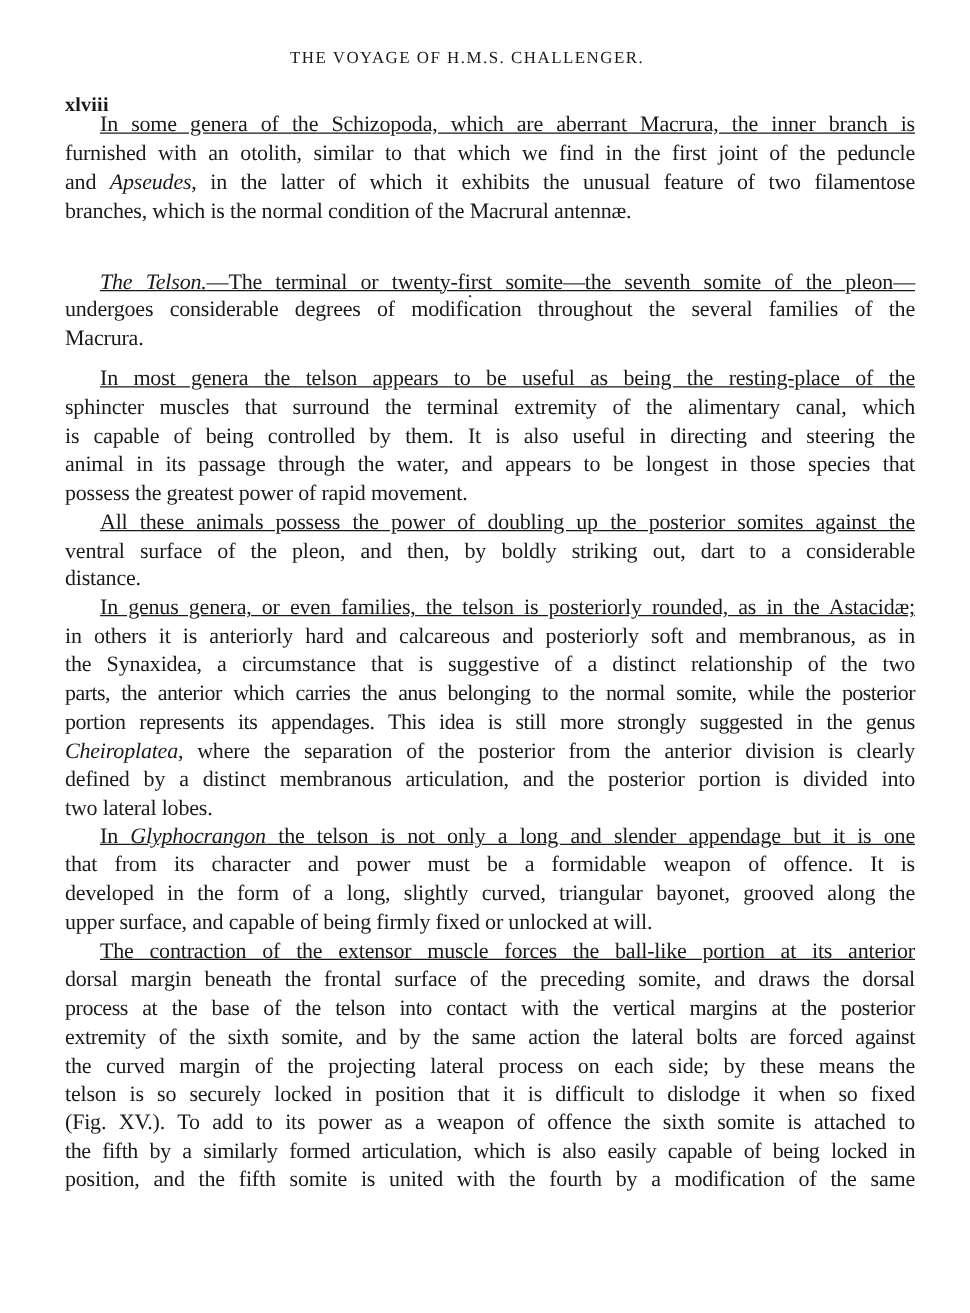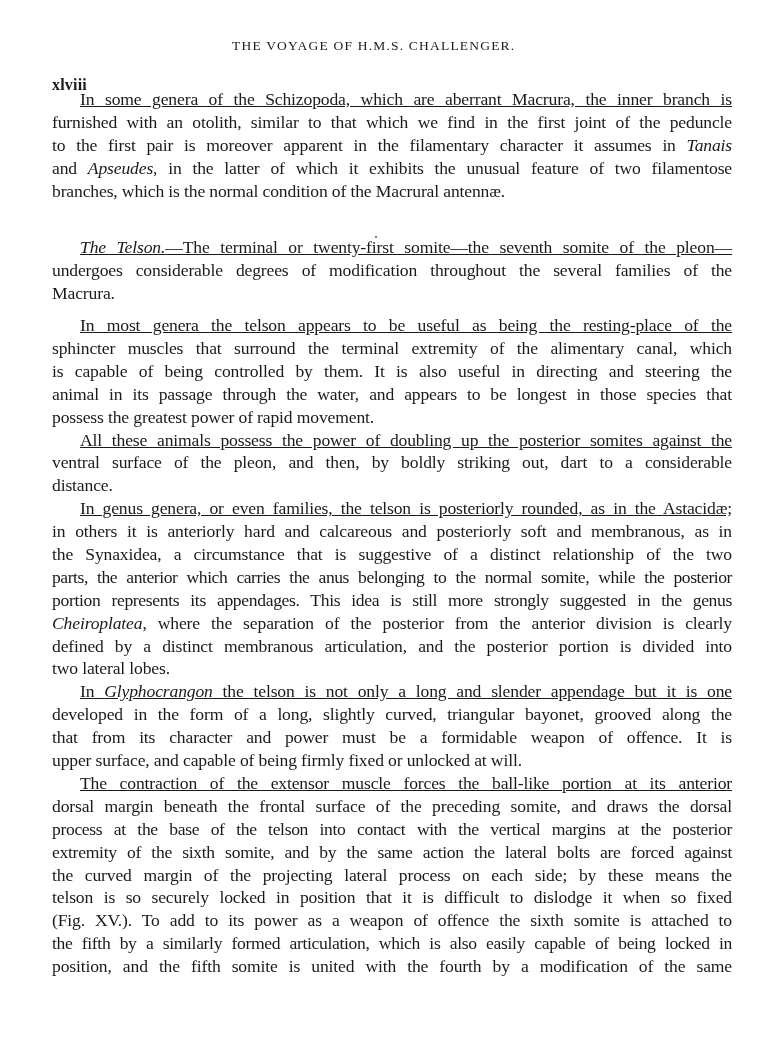--- a/index.html
+++ b/index.html
@@ -25,21 +25,20 @@
   <span class="running-title">THE VOYAGE OF H.M.S. CHALLENGER.</span>
 </div>
 
 <div class="mark"></div>
 
 <div class="body">
 
   <div>
     <span class="ln indent">In some genera of the Schizopoda, which are aberrant Macrura, the inner branch is</span>
     <span class="ln">furnished with an otolith, similar to that which we find in the first joint of the peduncle</span>
-    <span class="ln"><span>to the first pair is moreover apparent in the filamentary character it assumes in</span> <i>Tanais</i></span>
     <span class="ln"><span>and</span> <i>Apseudes</i><span>, in the latter of which it exhibits the unusual feature of two filamentose</span></span>
     <span class="ln last">branches, which is the normal condition of the Macrural antennæ.</span>
   </div>
 
   <div class="gap" style="height:34px"></div>
 
   <div>
     <span class="ln indent"><i>The Telson.</i><span>—The terminal or twenty-first somite—the seventh somite of the pleon—</span></span>
     <span class="ln">undergoes considerable degrees of modification throughout the several families of the</span>
     <span class="ln last">Macrura.</span>
@@ -67,22 +66,22 @@
     <span class="ln">the Synaxidea, a circumstance that is suggestive of a distinct relationship of the two</span>
     <span class="ln" style="letter-spacing:-0.45px">parts, the anterior which carries the anus belonging to the normal somite, while the posterior</span>
     <span class="ln" style="letter-spacing:-0.35px">portion represents its appendages.  This idea is still more strongly suggested in the genus</span>
     <span class="ln"><i>Cheiroplatea</i><span>, where the separation of the posterior from the anterior division is clearly</span></span>
     <span class="ln">defined by a distinct membranous articulation, and the posterior portion is divided into</span>
     <span class="ln last">two lateral lobes.</span>
   </div>
 
   <div>
     <span class="ln indent"><span>In</span> <i>Glyphocrangon</i><span> the telson is not only a long and slender appendage but it is one</span></span>
+    <span class="ln">that from its character and power must be a formidable weapon of offence.  It is</span>
     <span class="ln">developed in the form of a long, slightly curved, triangular bayonet, grooved along the</span>
-    <span class="ln">that from its character and power must be a formidable weapon of offence.  It is</span>
     <span class="ln last">upper surface, and capable of being firmly fixed or unlocked at will.</span>
   </div>
 
   <div>
     <span class="ln indent">The contraction of the extensor muscle forces the ball-like portion at its anterior</span>
     <span class="ln">dorsal margin beneath the frontal surface of the preceding somite, and draws the dorsal</span>
     <span class="ln" style="letter-spacing:-0.35px">process at the base of the telson into contact with the vertical margins at the posterior</span>
     <span class="ln" style="letter-spacing:-0.3px">extremity of the sixth somite, and by the same action the lateral bolts are forced against</span>
     <span class="ln">the curved margin of the projecting lateral process on each side; by these means the</span>
     <span class="ln">telson is so securely locked in position that it is difficult to dislodge it when so fixed</span>

